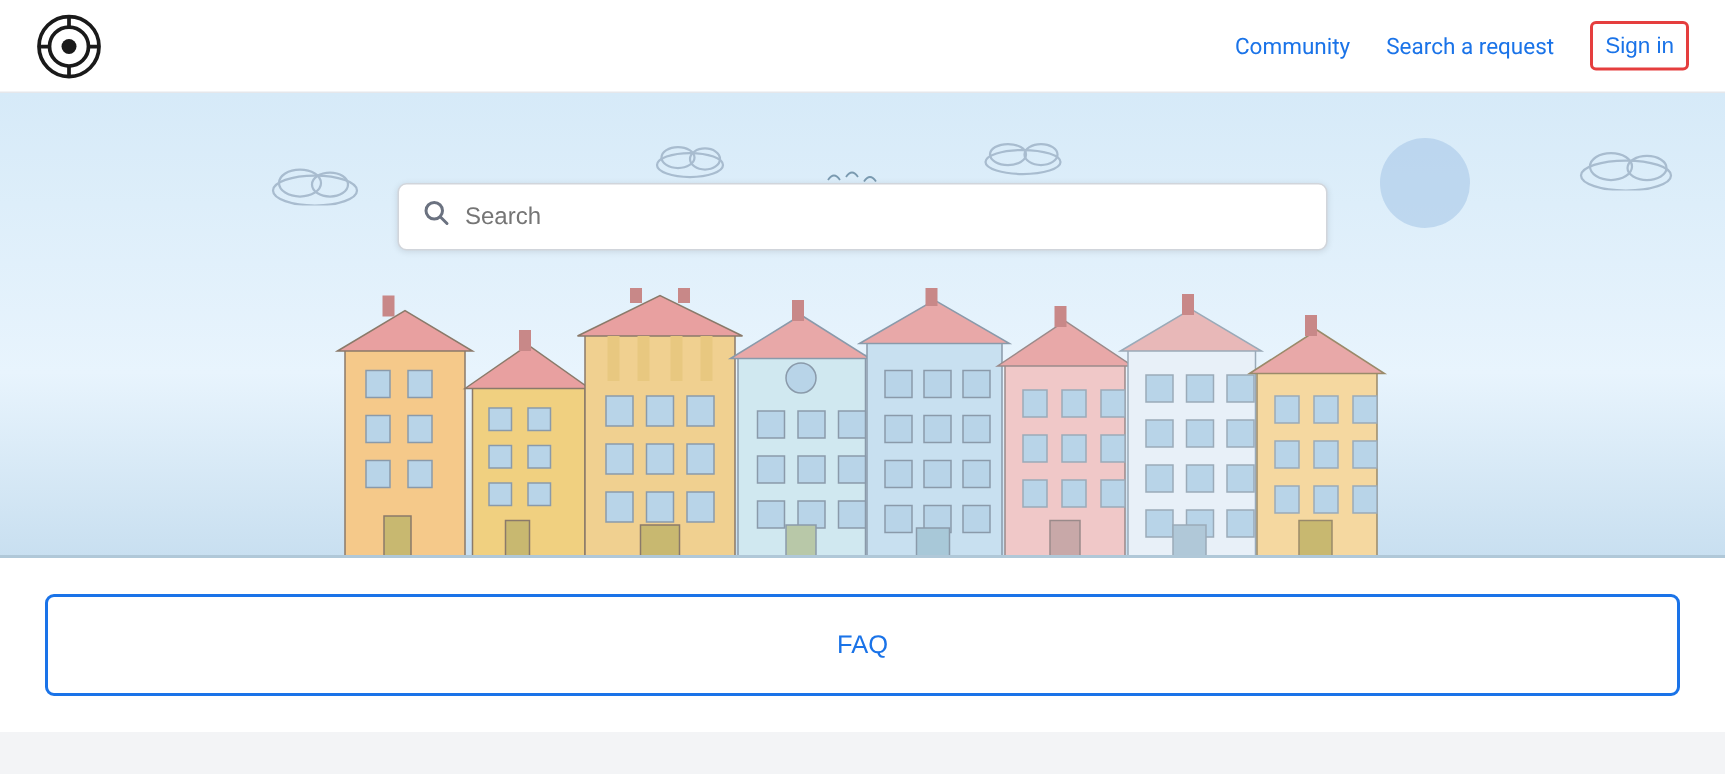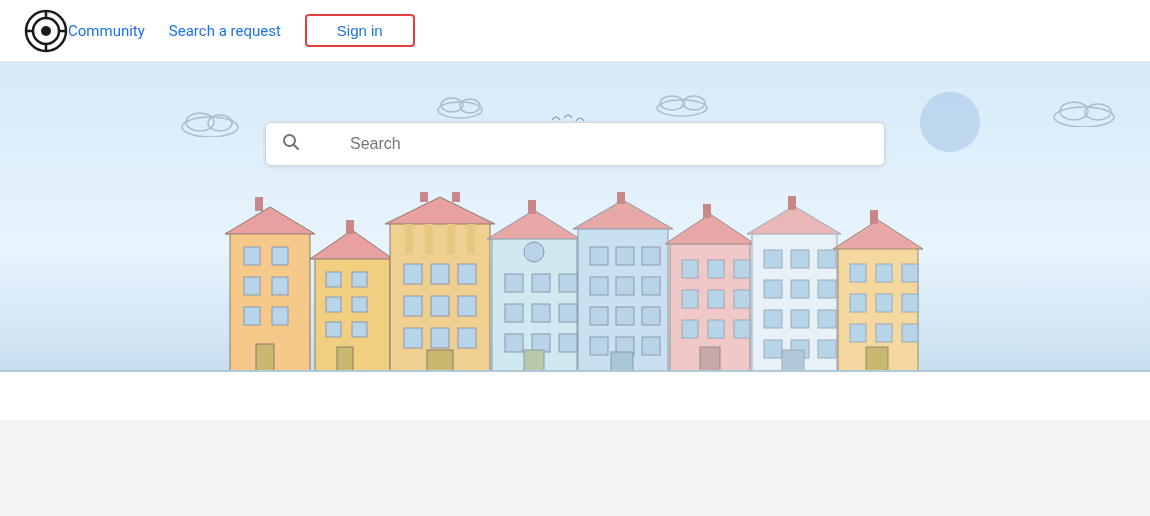--- a/index.html
+++ b/index.html
@@ -7,21 +7,21 @@
       font-family: -apple-system, BlinkMacSystemFont, 'Segoe UI', Roboto, sans-serif;
       background: #f3f4f6;
       width: 1150px;
       min-height: 516px;
     }
 
     
     .header {
       display: flex;
       align-items: center;
-      justify-content: flex-start;
+      justify-content: space-between;
       background: #ffffff;
       padding: 0 24px;
       height: 62px;
       border-bottom: 1px solid #e5e7eb;
     }
     .header-logo {
       display: flex;
       align-items: center;
     }
     .logo-icon {
@@ -35,21 +35,21 @@
     }
     .nav-link {
       color: #1a73e8;
       text-decoration: none;
       font-size: 15px;
       cursor: pointer;
     }
     .signin-btn {
       color: #1a73e8;
       border: 2px solid #e53e3e;
-      padding: 6px 30px;
+      padding: 6px 8px;
       border-radius: 4px;
       font-size: 15px;
       background: transparent;
       cursor: pointer;
       font-weight: 500;
     }
 
     
     .hero {
       position: relative;
@@ -91,21 +91,20 @@
       color: #6b7280;
       font-size: 18px;
     }
     .search-input {
       border: none;
       outline: none;
       font-size: 16px;
       color: #6b7280;
       width: 100%;
       background: transparent;
-      margin-left: 40px;
     }
 
     
     .buildings-area {
       position: absolute;
       bottom: 0;
       left: 0;
       right: 0;
       height: 180px;
     }
@@ -348,13 +347,14 @@
       <rect x="876" y="132" width="16" height="18" fill="#b8d4e8" stroke="#9aaab8" stroke-width="1"></rect>
       <rect x="902" y="132" width="16" height="18" fill="#b8d4e8" stroke="#9aaab8" stroke-width="1"></rect>
       <rect x="866" y="155" width="22" height="25" fill="#c8b870" stroke="#9a8a6a" stroke-width="1"></rect>
 
       <rect x="0" y="178" width="1150" height="2" fill="#b0c8d8"></rect>
     </svg>
   </div>
 </section>
 
 <section class="cards-section">
+  <button class="card-btn">FAQ</button>
 </section>
 
 </body></html>

